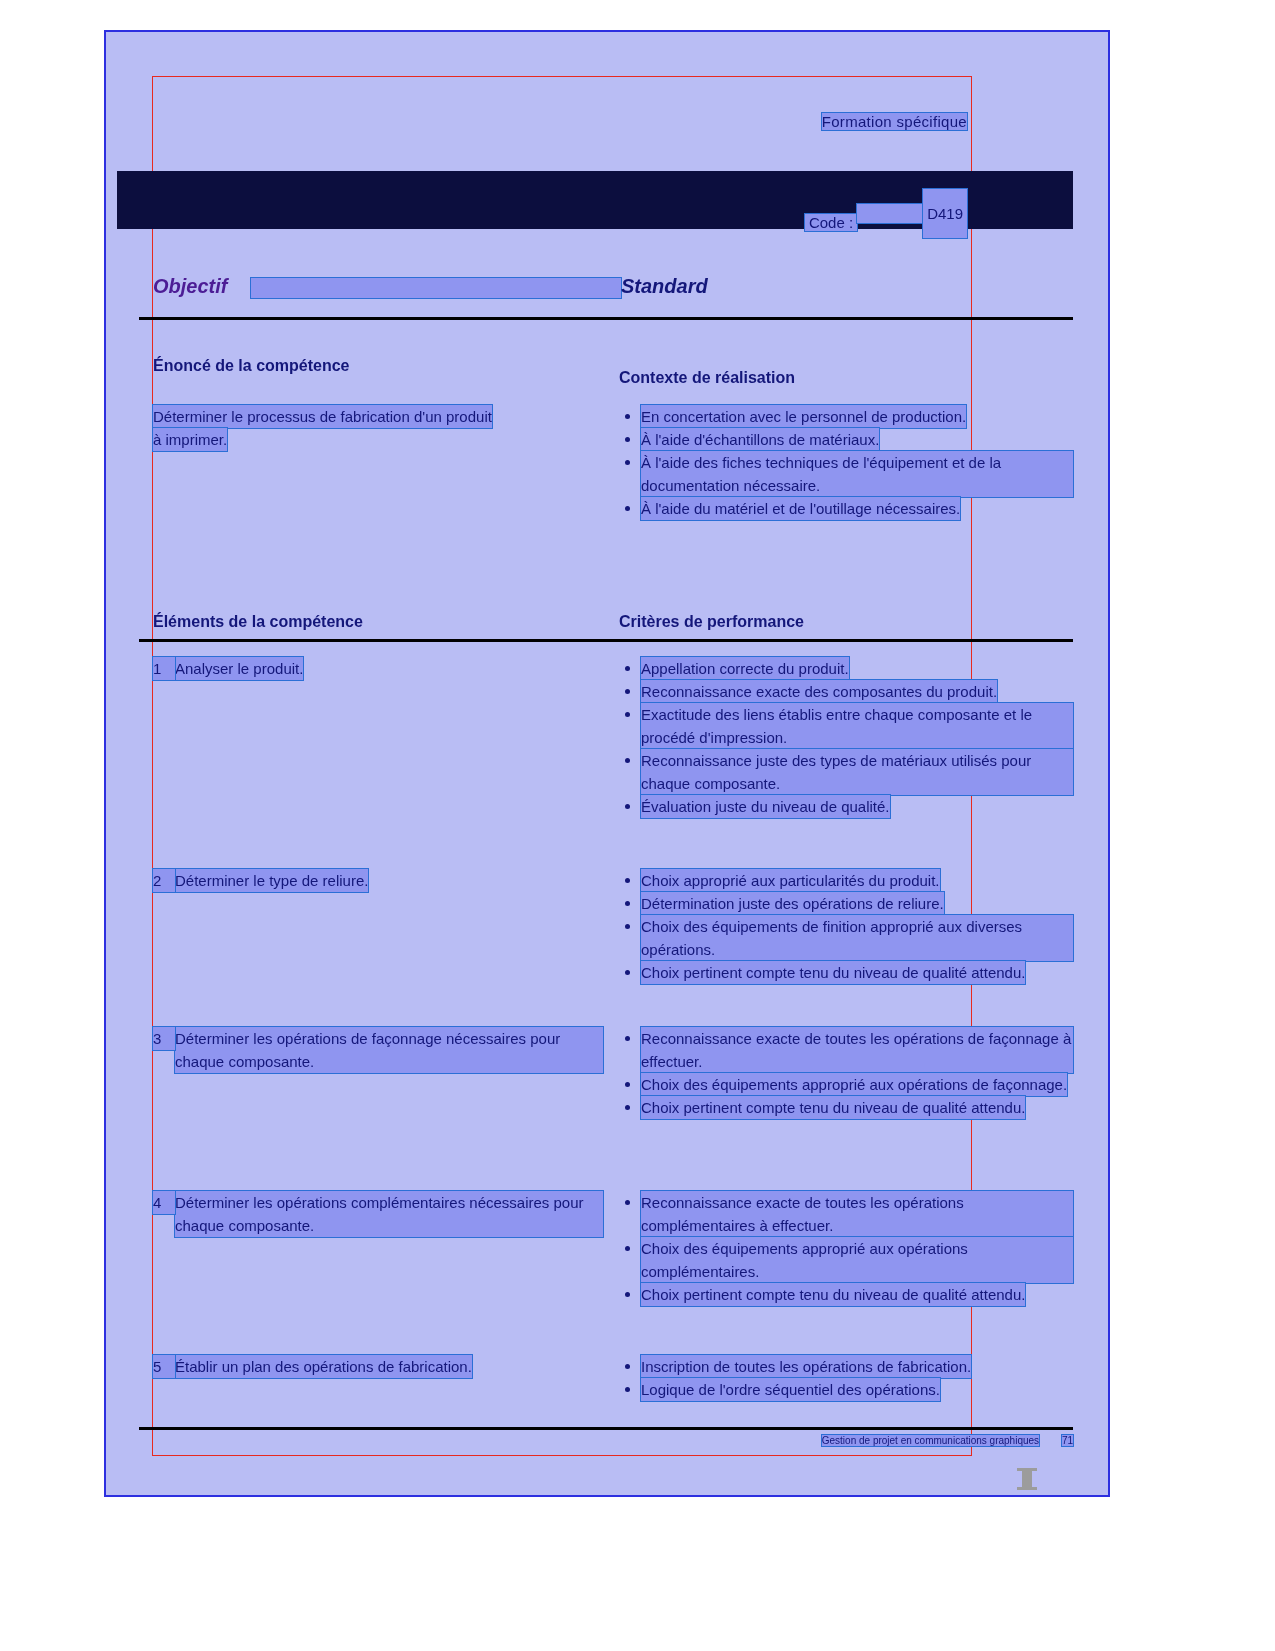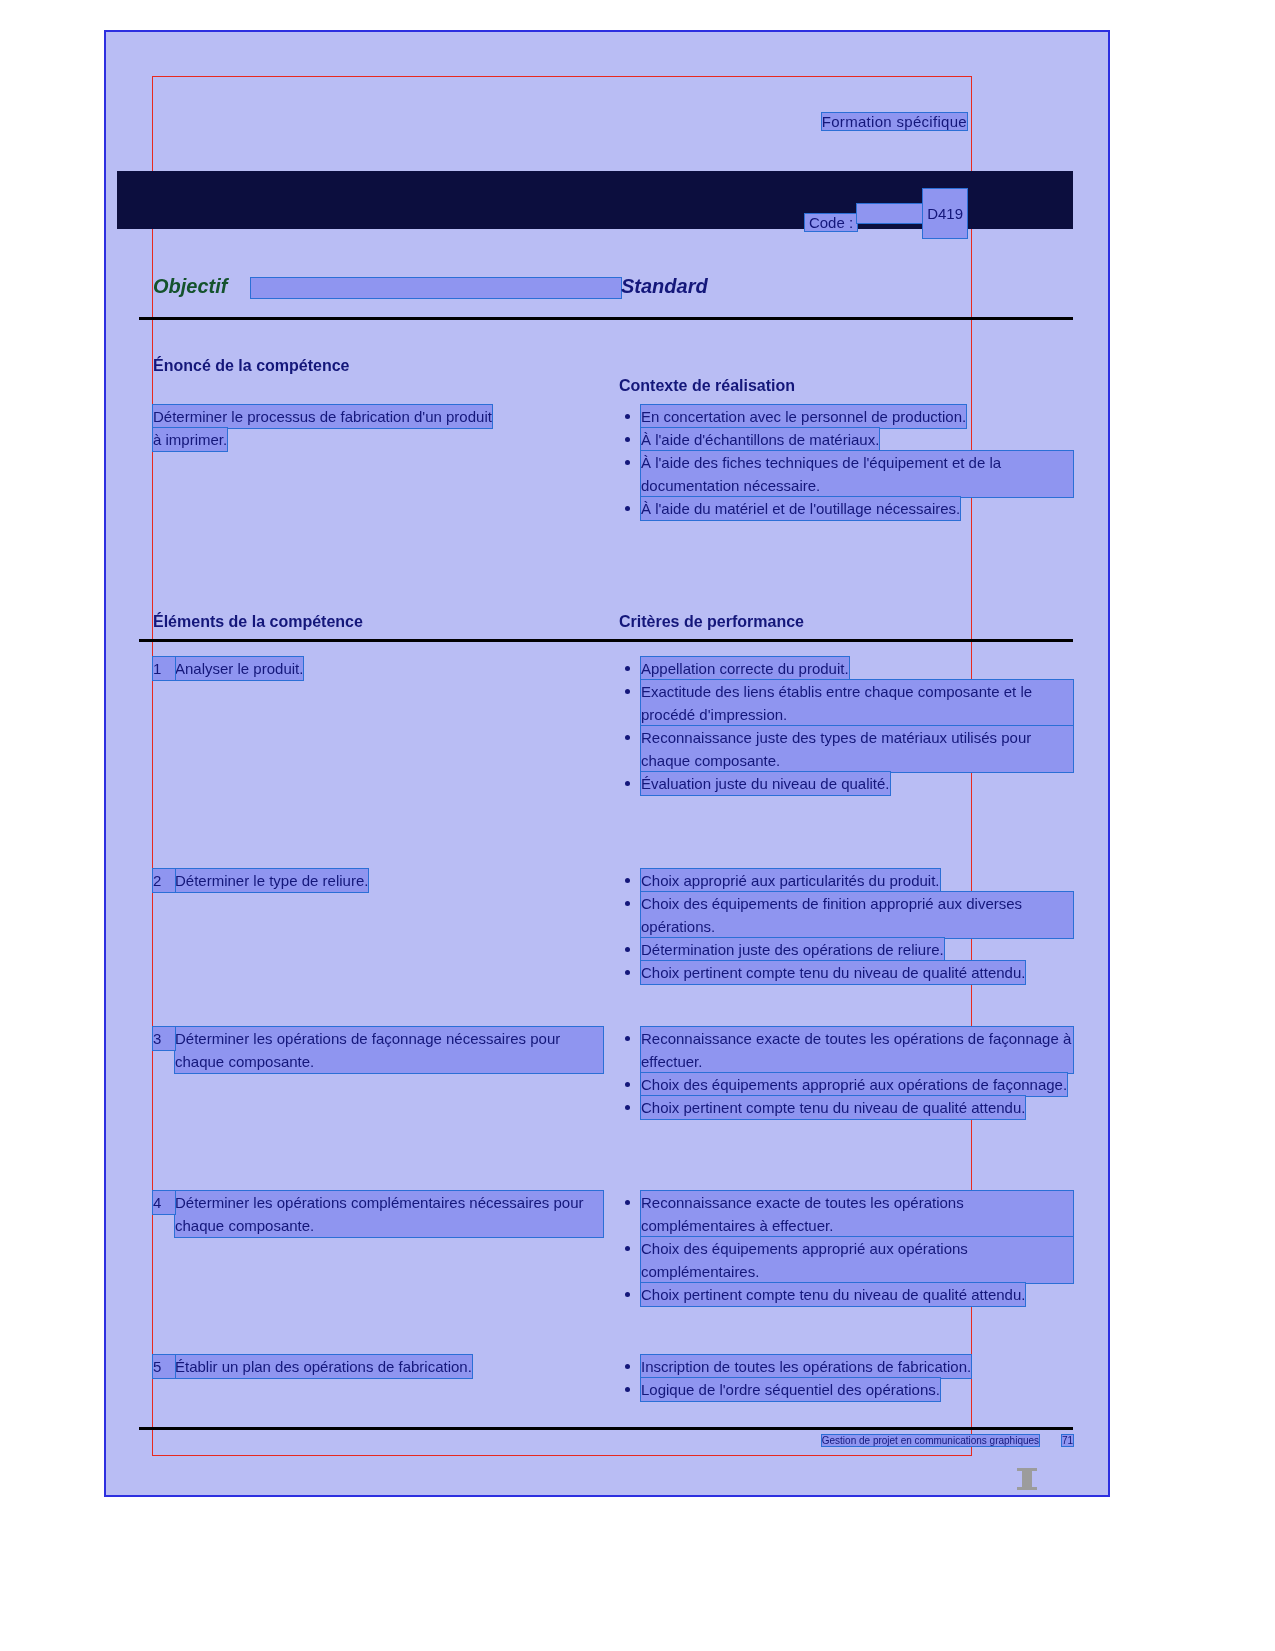--- a/index.html
+++ b/index.html
@@ -102,21 +102,21 @@
     width: 920px;
     height: 34px;
   }
   .obj-std .objectif {
     position: absolute;
     left: 0px;
     top: 0px;
     font-size: 20px;
     font-weight: bold;
     font-style: italic;
-    color: #14532d;
+    color: #4c1d95;
   }
   .obj-std .objectif-fill {
     position: absolute;
     left: 98px;
     top: 3px;
     width: 370px;
     height: 20px;
     background: #8f95f0;
     outline: 1px solid #2b6fd6;
   }
@@ -262,21 +262,21 @@
     </div>
 
     <div class="obj-std">
       <span class="objectif">Objectif</span>
       <span class="objectif-fill"></span>
       <span class="standard">Standard</span>
     </div>
     <div class="rule-thick" style="top:240px;"></div>
 
     <div class="sec-head" style="left:0px; top:280px;">Énoncé de la compétence</div>
-    <div class="sec-head" style="left:466px; top:300px;">Contexte de réalisation</div>
+    <div class="sec-head" style="left:466px; top:292px;">Contexte de réalisation</div>
 
     <div class="col-left txt" style="top:328px;">
       <span class="hl">Déterminer le processus de fabrication d'un produit</span><br>
       <span class="hl">à imprimer.</span>
     </div>
 
     <div class="col-right" style="top:328px;">
       <ul class="bullets">
         <li><span class="hl">En concertation avec le personnel de production.</span></li>
         <li><span class="hl">À l'aide d'échantillons de matériaux.</span></li>
@@ -291,37 +291,38 @@
 
     <div class="col-left" style="top:580px;">
       <div class="item-row">
         <span class="item-num hl">1</span>
         <span class="item-txt"><span class="hl">Analyser le produit.</span></span>
       </div>
     </div>
     <div class="col-right" style="top:580px;">
       <ul class="bullets">
         <li><span class="hl">Appellation correcte du produit.</span></li>
+        <li><span class="hl">Reconnaissance exacte des composantes du produit.</span></li>
         <li><span class="hl">Exactitude des liens établis entre chaque composante et le procédé d'impression.</span></li>
         <li><span class="hl">Reconnaissance juste des types de matériaux utilisés pour chaque composante.</span></li>
         <li><span class="hl">Évaluation juste du niveau de qualité.</span></li>
       </ul>
     </div>
 
     <div class="col-left" style="top:792px;">
       <div class="item-row">
         <span class="item-num hl">2</span>
         <span class="item-txt"><span class="hl">Déterminer le type de reliure.</span></span>
       </div>
     </div>
     <div class="col-right" style="top:792px;">
       <ul class="bullets">
         <li><span class="hl">Choix approprié aux particularités du produit.</span></li>
+        <li><span class="hl">Détermination juste des opérations de reliure.</span></li>
         <li><span class="hl">Choix des équipements de finition approprié aux diverses opérations.</span></li>
-        <li><span class="hl">Détermination juste des opérations de reliure.</span></li>
         <li><span class="hl">Choix pertinent compte tenu du niveau de qualité attendu.</span></li>
       </ul>
     </div>
 
     <div class="col-left" style="top:950px;">
       <div class="item-row">
         <span class="item-num hl">3</span>
         <span class="item-txt"><span class="hl">Déterminer les opérations de façonnage nécessaires pour chaque composante.</span></span>
       </div>
     </div>

